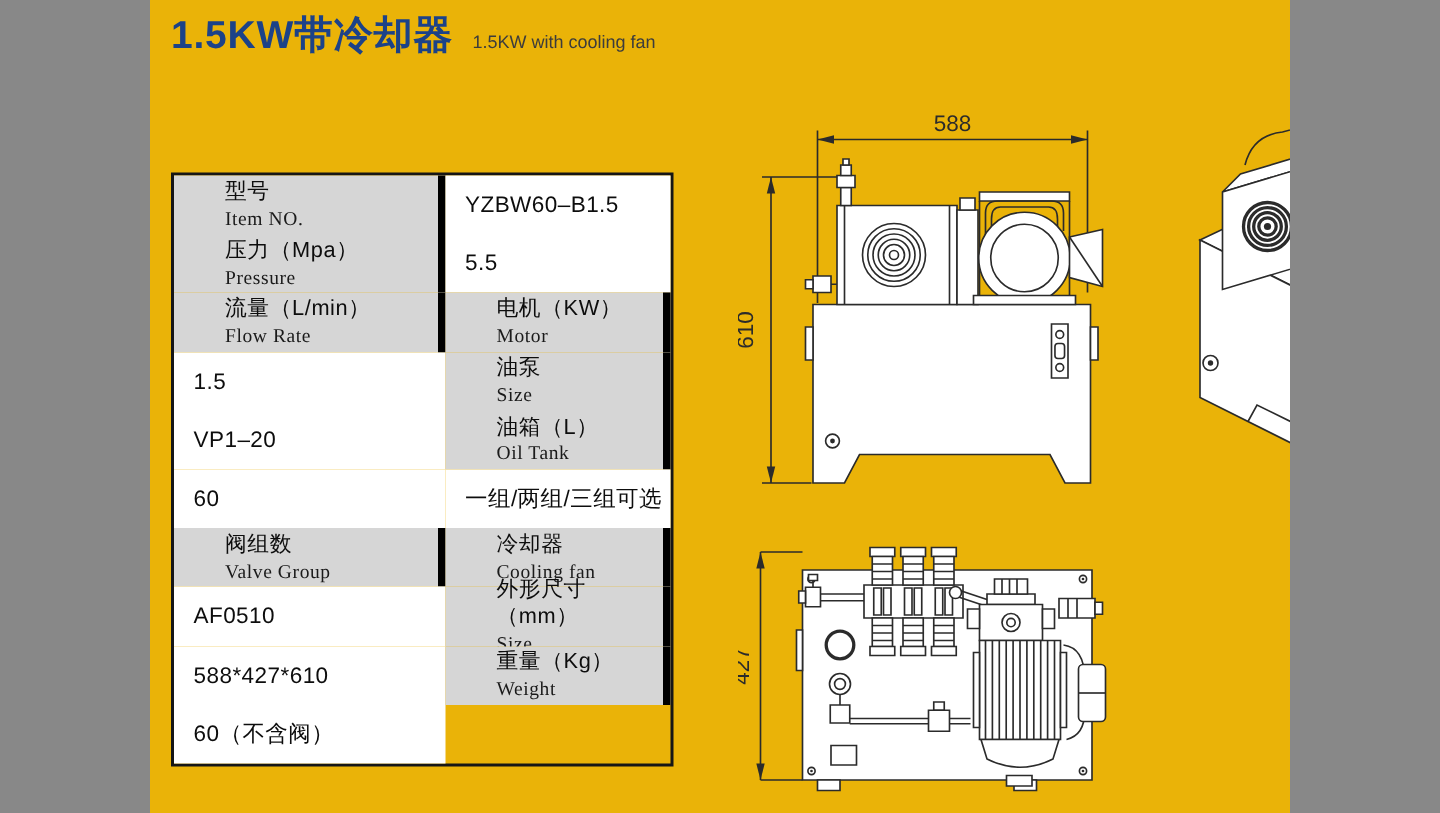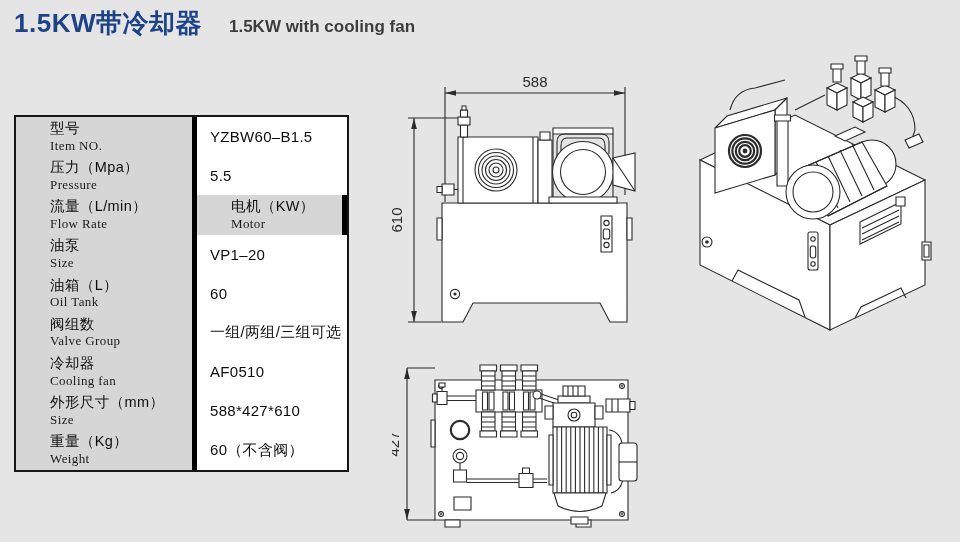--- a/index.html
+++ b/index.html
@@ -1,24 +1,24 @@
 <!DOCTYPE html>
 <html><head>
 <meta charset="utf-8">
 <style>
   html,body{margin:0;padding:0;background:#888;}
   .page{
-    position:relative;width:960px;height:542px;background:#e5e5e5;
+    position:relative;width:760px;height:542px;background:#eab308;
     font-family:"Liberation Sans","DejaVu Sans",sans-serif;
     overflow:hidden;color:#111;margin:0 auto;
   }
   
   .hdr{position:absolute;left:14px;top:6px;display:flex;align-items:baseline;}
   .hdr .zh{font-size:26px;font-weight:bold;color:#1c4288;letter-spacing:0.5px;}
-  .hdr .en{font-size:17px;color:#3c3c3c;margin-left:27px;font-weight:bold;}
+  .hdr .en{font-size:12px;color:#3c3c3c;margin-left:13px;}
   
   .spec{
     position:absolute;left:14px;top:115px;
     display:grid;grid-template-columns:181px 150px;grid-auto-rows:39.2px;
     border:2px solid #161616;
   }
   .cell{box-sizing:border-box;display:flex;}
   .lbl{
     background:#d6d6d6;border-right:5px solid #000000;
     flex-direction:column;justify-content:center;
@@ -64,38 +64,39 @@
 
     <div class="cell lbl row2">
       <span class="zh">流量（L/min）</span>
       <span class="en">Flow Rate</span>
     </div>
 
     <div class="cell lbl row2">
       <span class="zh">电机（KW）</span>
       <span class="en">Motor</span>
     </div>
+    <div class="cell val row2">1.5</div>
 
     <div class="cell lbl row2">
       <span class="zh">油泵</span>
       <span class="en">Size</span>
     </div>
     <div class="cell val row2">VP1–20</div>
 
     <div class="cell lbl row2">
       <span class="zh">油箱（L）</span>
       <span class="en">Oil Tank</span>
     </div>
     <div class="cell val row2">60</div>
 
+    <div class="cell val row2">一组/两组/三组可选</div>
     <div class="cell lbl row2">
       <span class="zh">阀组数</span>
       <span class="en">Valve Group</span>
     </div>
-    <div class="cell val row2">一组/两组/三组可选</div>
 
     <div class="cell lbl row2">
       <span class="zh">冷却器</span>
       <span class="en">Cooling fan</span>
     </div>
     <div class="cell val row2">AF0510</div>
 
     <div class="cell lbl row2">
       <span class="zh">外形尺寸（mm）</span>
       <span class="en">Size</span>

